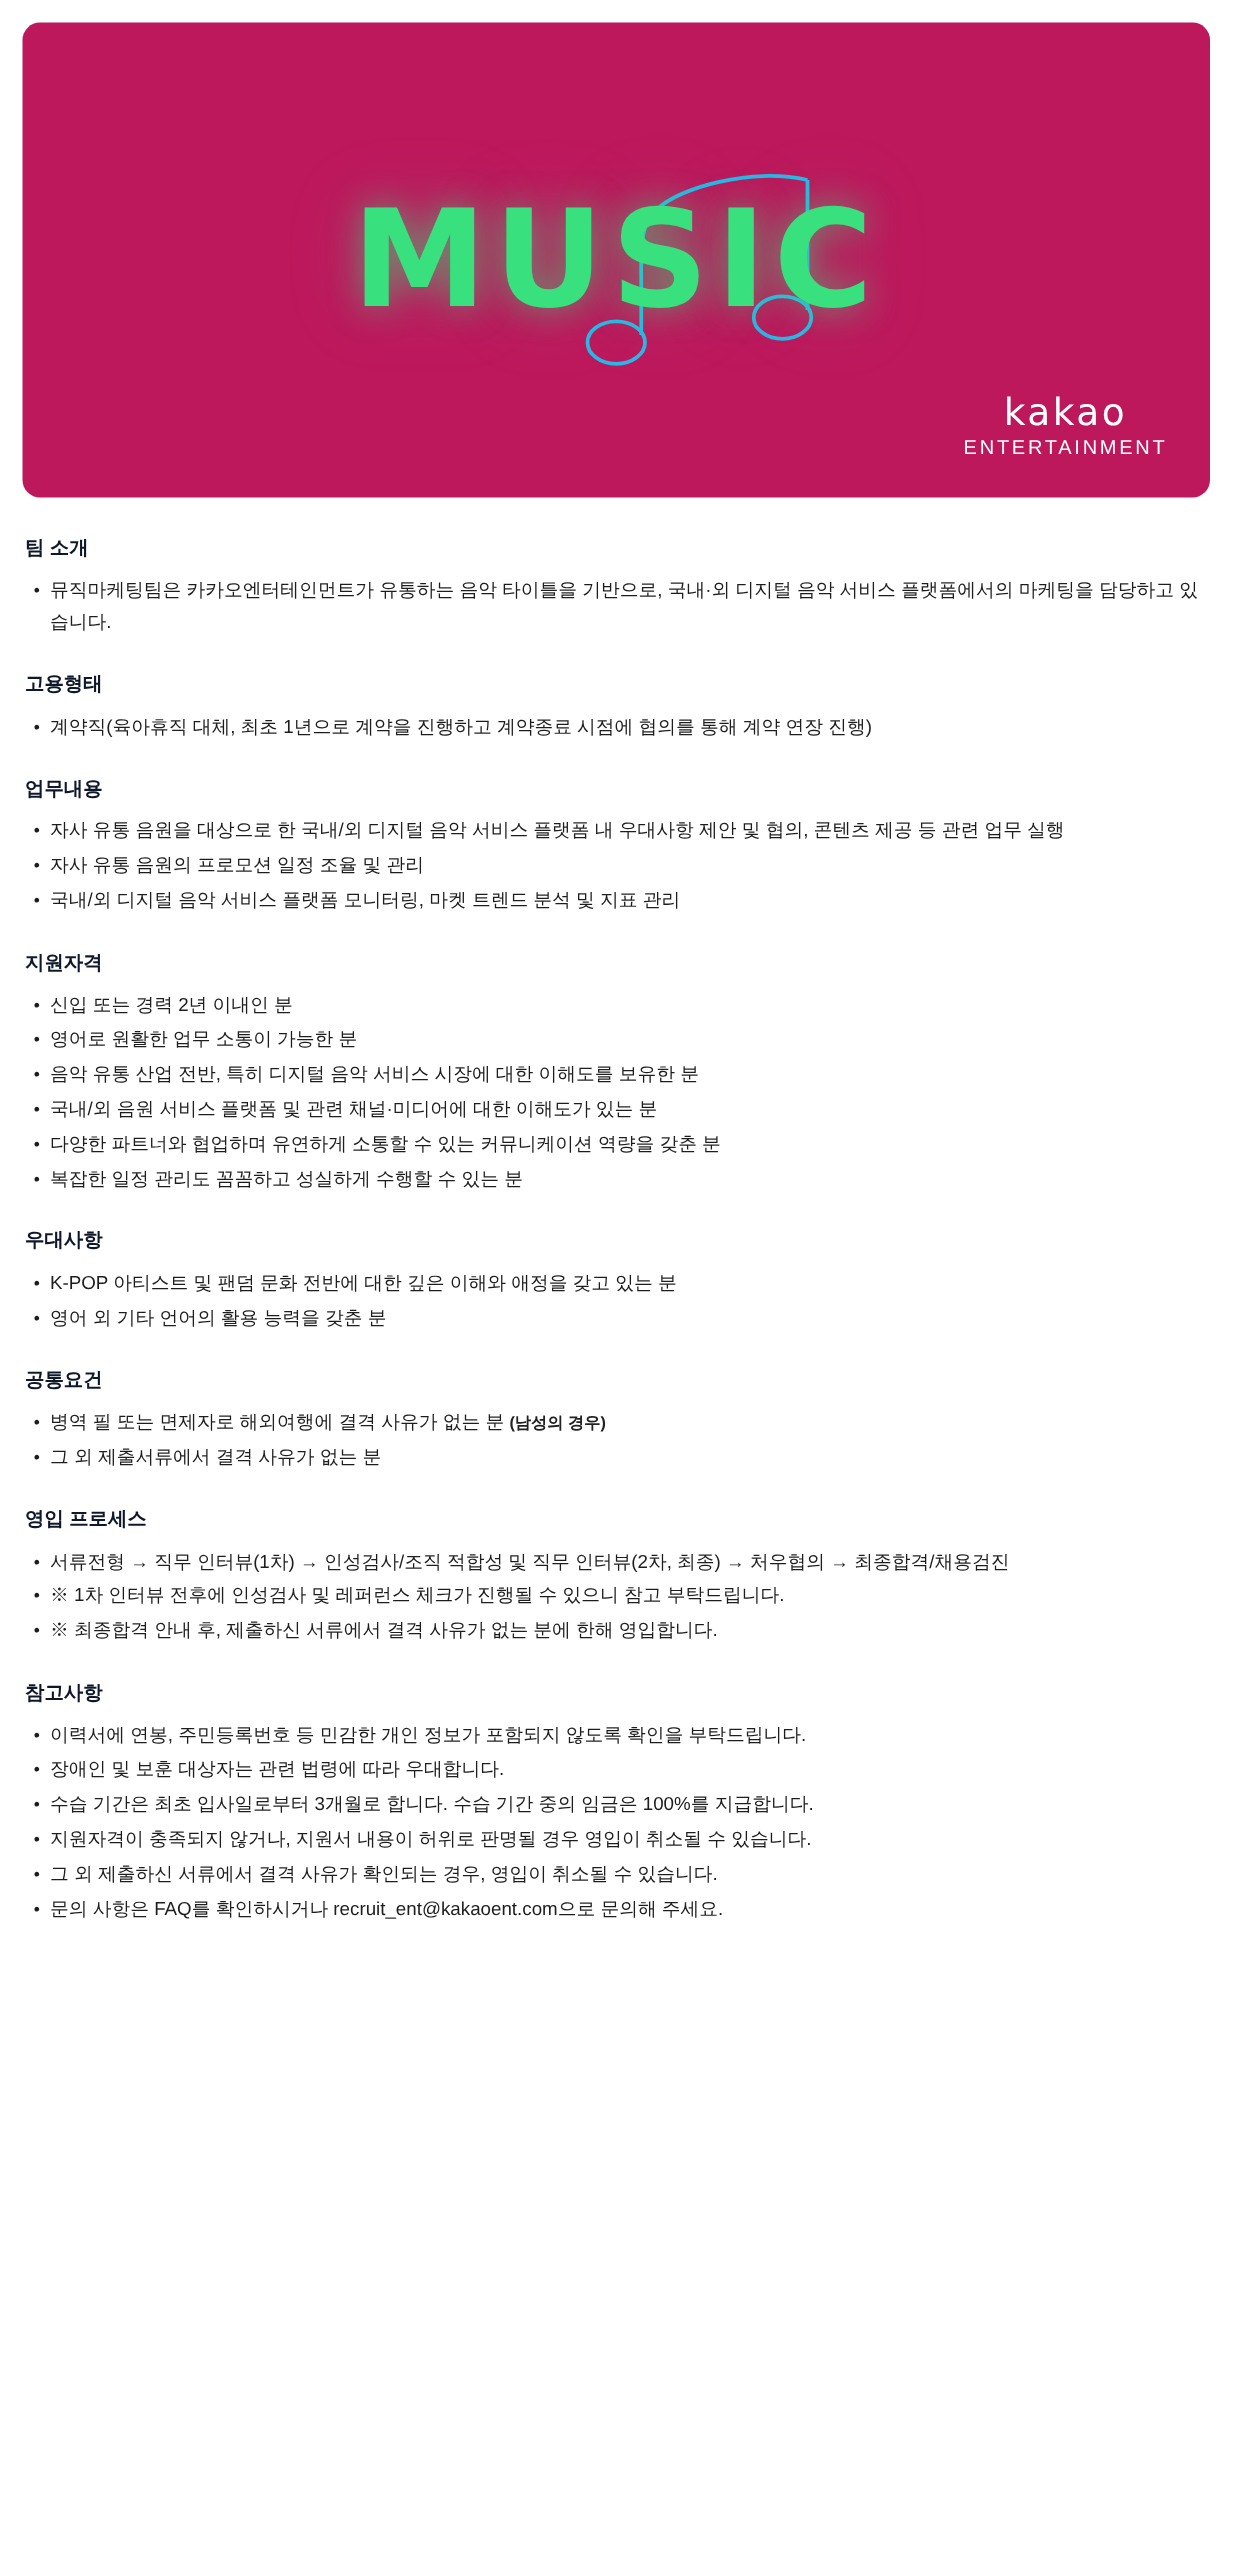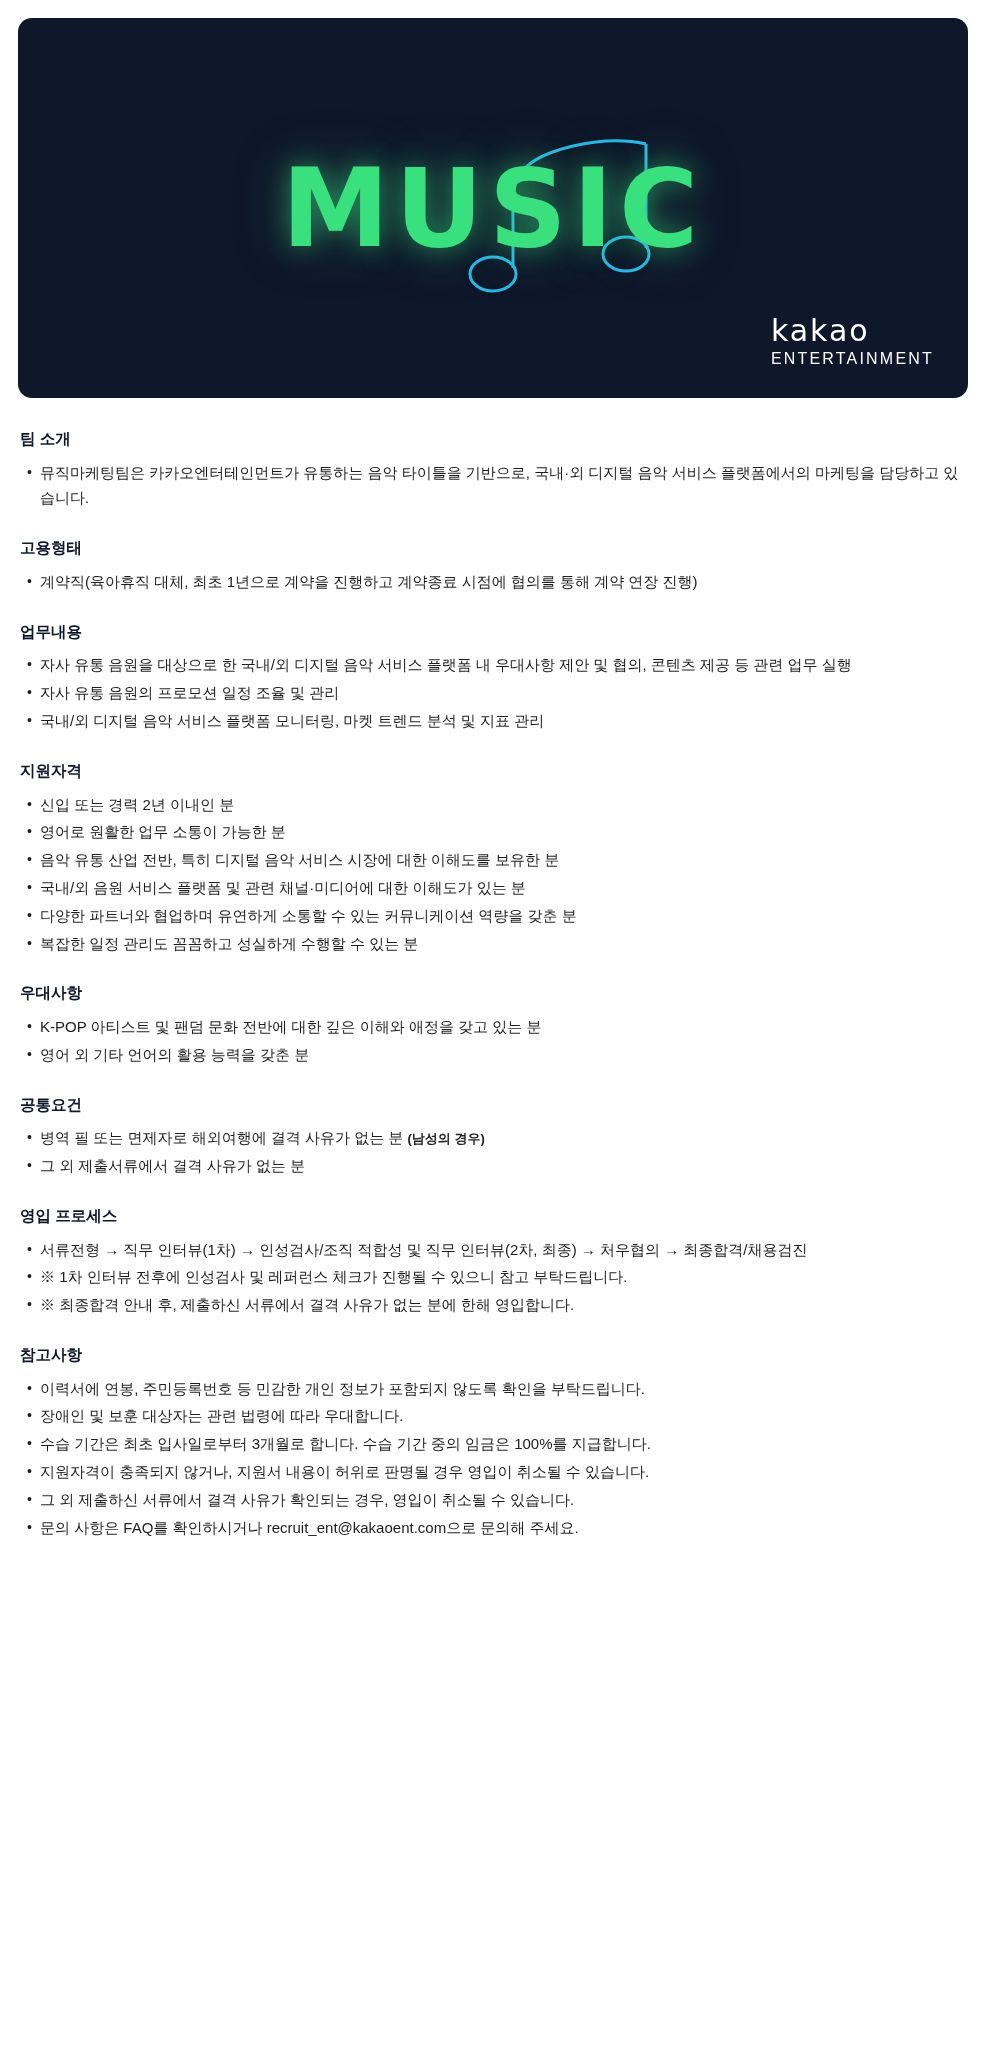--- a/index.html
+++ b/index.html
@@ -18,21 +18,21 @@
     min-height: 2056px;
     padding: 0;
     background: #ffffff;
   }
 
   
   .hero {
     position: relative;
     margin: 18px 18px 0 18px;
     height: 380px;
-    background: #0f172a;
+    background: #be185d;
     border-radius: 14px;
     overflow: hidden;
   }
   .hero-word {
     position: absolute;
     left: 0;
     right: 0;
     top: 128px;
     text-align: center;
     font-family: "DejaVu Sans", sans-serif;
@@ -48,20 +48,21 @@
     top: 110px;
     width: 230px;
     height: 175px;
     transform: translateX(-42px);
     pointer-events: none;
   }
   .hero-brand {
     position: absolute;
     right: 34px;
     bottom: 30px;
+    text-align: center;
     color: #ffffff;
   }
   .hero-brand .kakao {
     font-size: 30px;
     letter-spacing: 2px;
     font-family: "DejaVu Sans", sans-serif;
     line-height: 1.05;
   }
   .hero-brand .ent {
     font-size: 16px;

